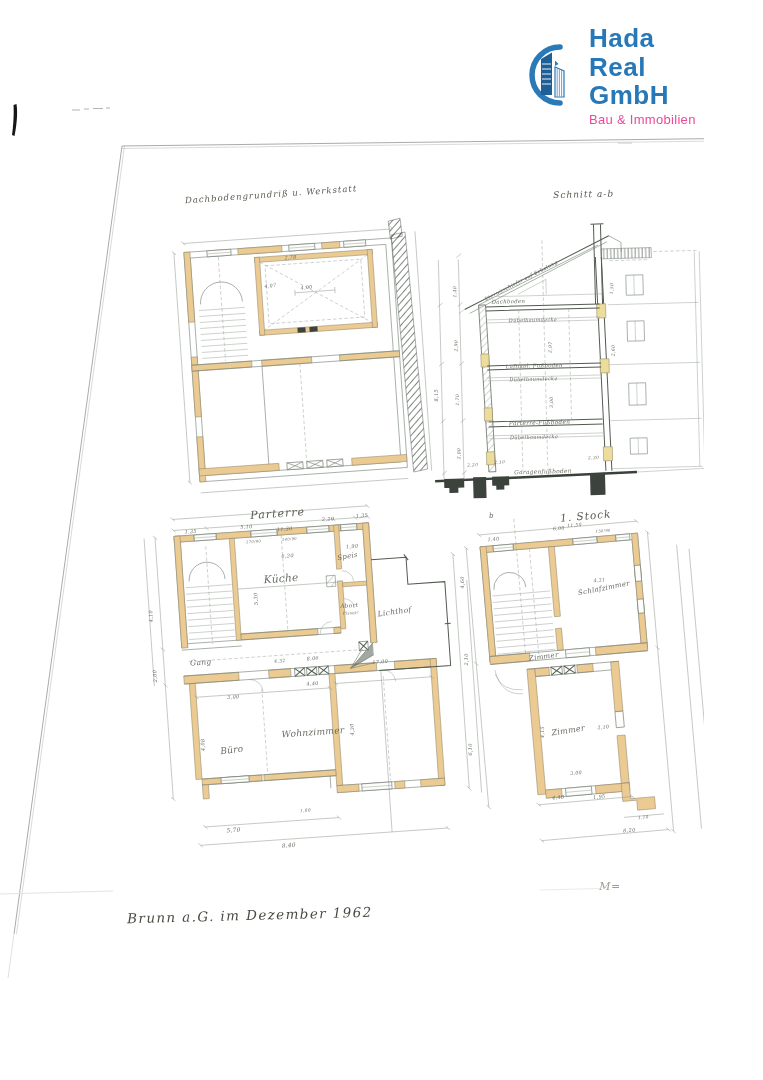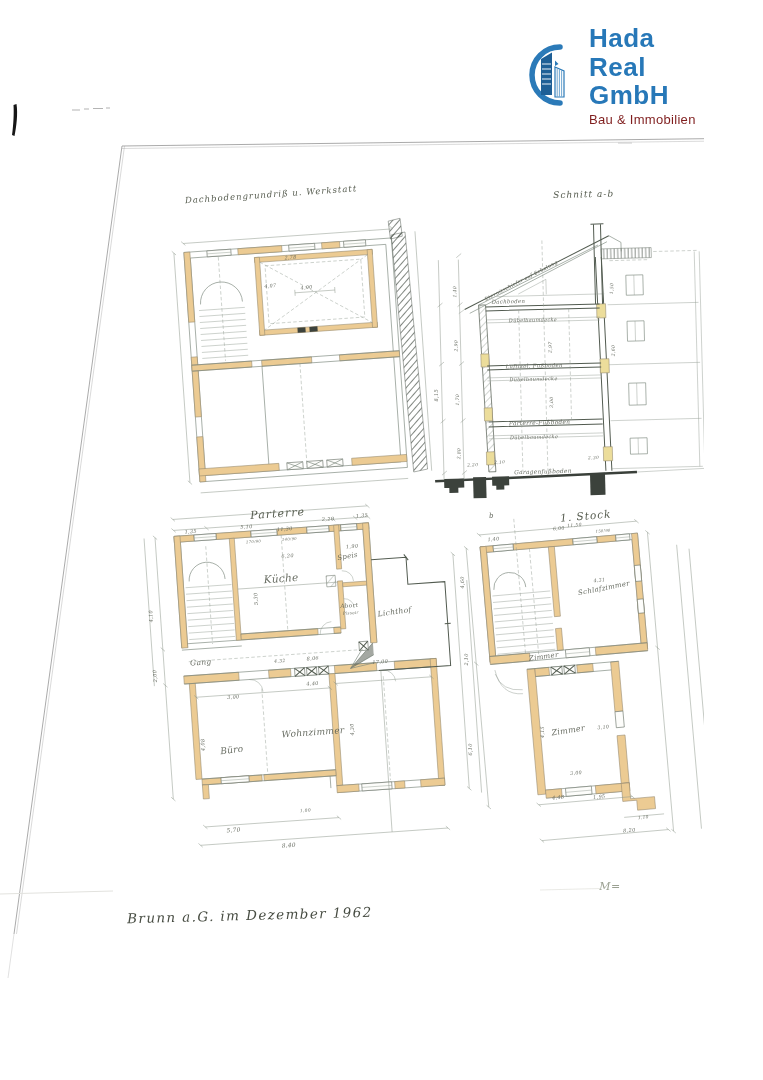--- a/index.html
+++ b/index.html
@@ -1,21 +1,21 @@
 <!DOCTYPE html>
 <html><head>
 <meta charset="utf-8">
 <style>
   html,body{margin:0;padding:0;background:#ffffff;}
   .canvas{position:relative;width:704px;height:1080px;background:#ffffff;overflow:hidden;
           font-family:"Liberation Sans",sans-serif;text-decoration:underline;}
   .logo{position:absolute;left:514px;top:24px;display:flex;align-items:center;gap:11px;}
   .logo-icon{width:64px;height:64px;flex:0 0 auto;}
   .logo-name{font-size:26px;font-weight:bold;color:#2778b8;letter-spacing:.5px;line-height:1.1;}
-  .logo-tagline{font-size:13px;color:#7f1d1d;letter-spacing:.3px;margin-top:2px;}
+  .logo-tagline{font-size:13px;color:#ec4899;letter-spacing:.3px;margin-top:2px;}
   .sheet{position:absolute;left:0;top:0;}
   .sheet text{font-family:"DejaVu Serif",serif;font-style:italic;fill:#5d6257;text-anchor:middle;letter-spacing:.3px;}
   .sheet .title{fill:#575d50;letter-spacing:1px;}
   .sheet .hw-dark{fill:#474c42;letter-spacing:1.4px;}
   .sheet .hw-faint{fill:#9aa091;letter-spacing:.5px;}
   .anno text{opacity:.92;}
   .ln{stroke:#7d897e;stroke-width:.65;fill:none;}
   .ln2{stroke:#525b50;stroke-width:1;fill:none;}
   .thin{stroke:#939c92;stroke-width:.45;fill:none;}
   .dsh{stroke-dasharray:3.5 2.2;}

